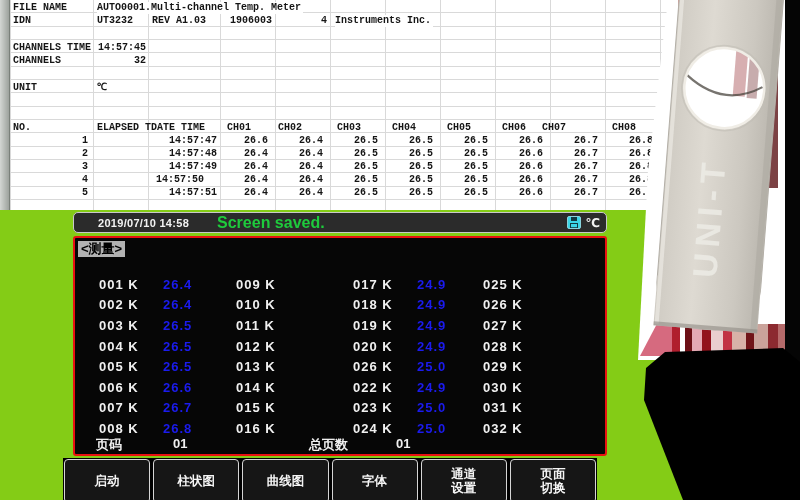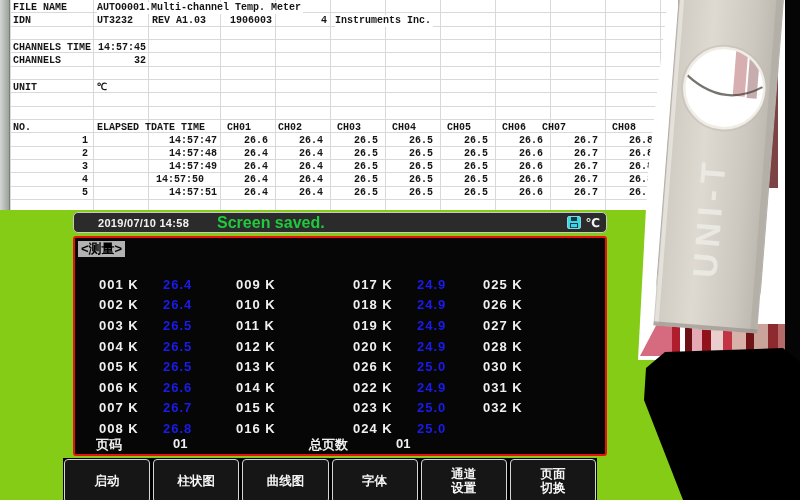--- a/index.html
+++ b/index.html
@@ -352,20 +352,24 @@
         </div>
       <div class="chrow">
           <span class="chl">027 K</span>
           <span class="chv"></span>
         </div>
       <div class="chrow">
           <span class="chl">028 K</span>
           <span class="chv"></span>
         </div>
       <div class="chrow">
+          <span class="chl">029 K</span>
+          <span class="chv"></span>
+        </div>
+      <div class="chrow">
           <span class="chl">030 K</span>
           <span class="chv"></span>
         </div>
       <div class="chrow">
           <span class="chl">031 K</span>
           <span class="chv"></span>
         </div>
       <div class="chrow">
           <span class="chl">032 K</span>
           <span class="chv"></span>

